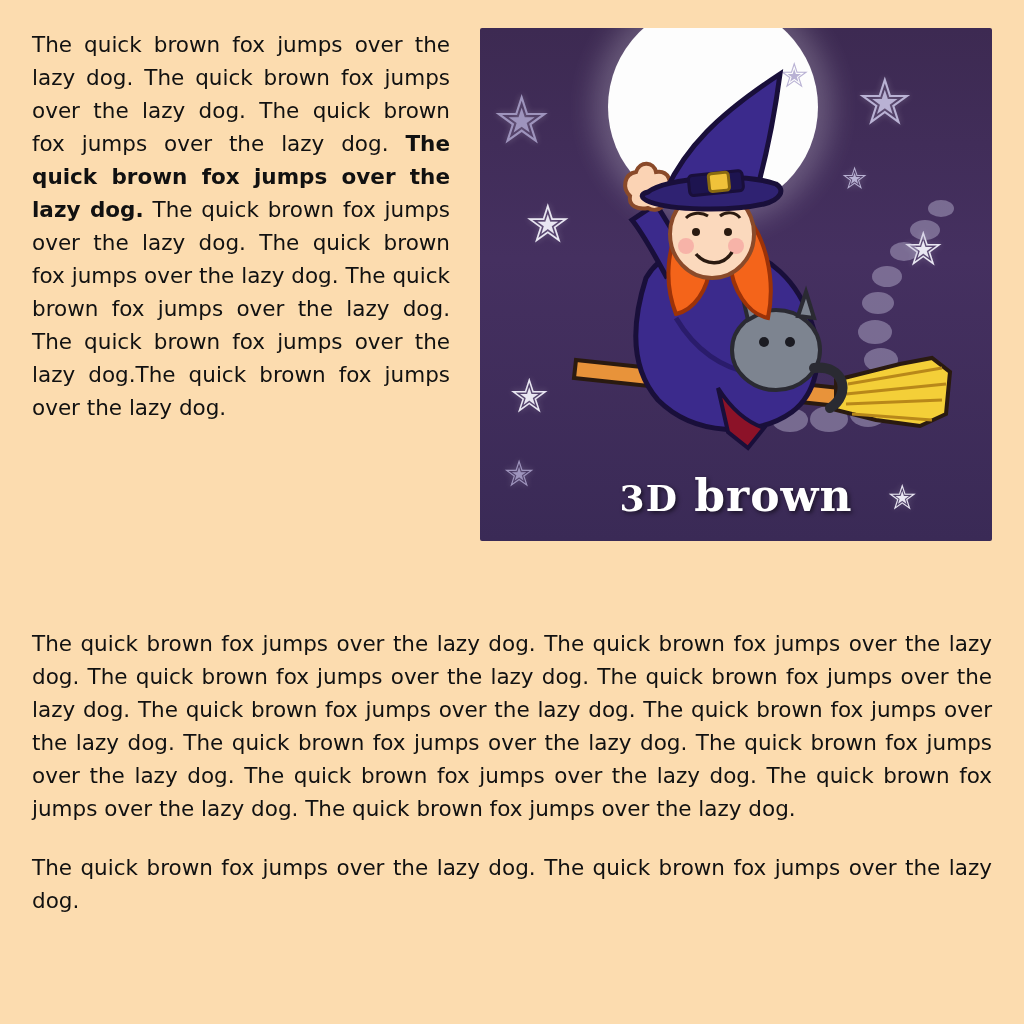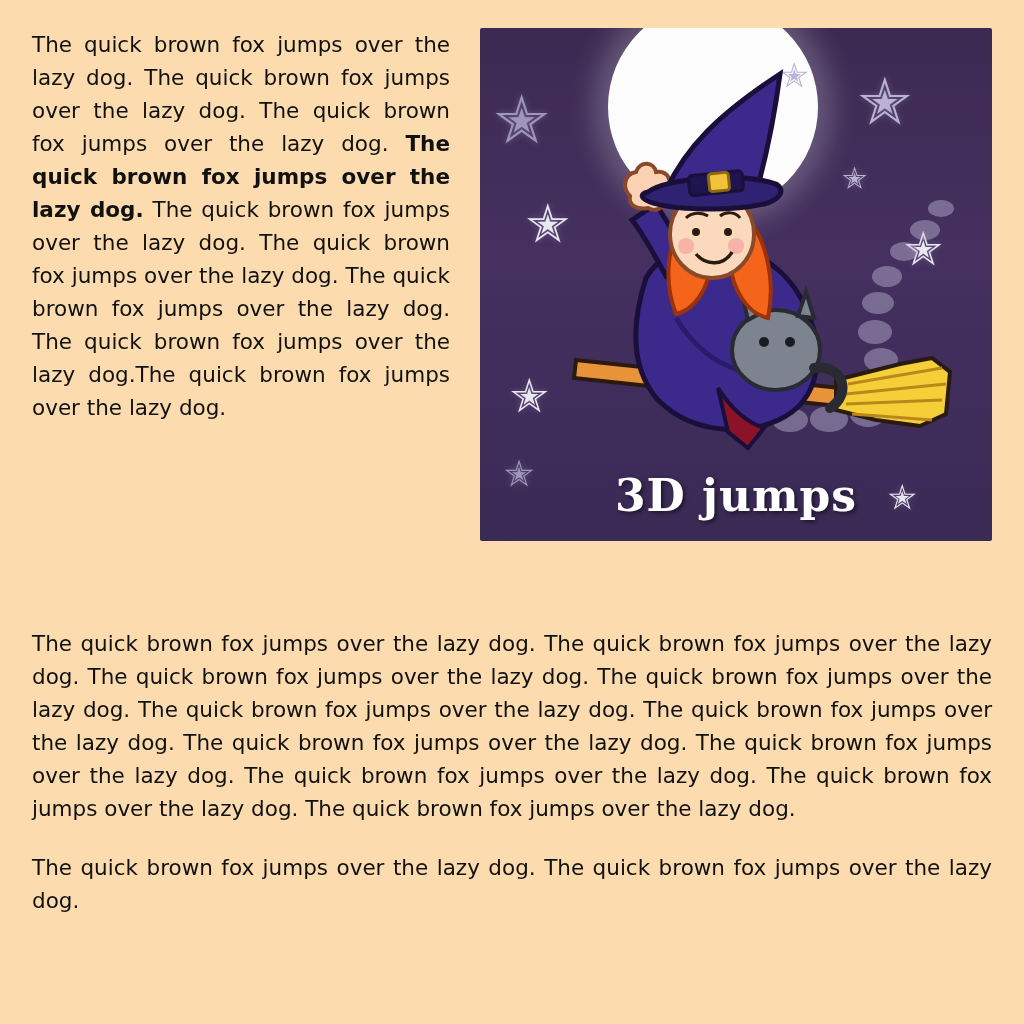--- a/index.html
+++ b/index.html
@@ -90,21 +90,21 @@
     right: 0;
     bottom: 20px;
     text-align: center;
     color: #ffffff;
     font-family: "DejaVu Serif", serif;
     font-weight: bold;
     font-size: 44px;
     letter-spacing: 1px;
     text-shadow: 2px 2px 4px rgba(0,0,0,0.55);
   }
-  .caption .threeD { font-size: 44px; }
+  .caption .threeD { font-size: 36px; }
   
   .body-block {
     margin-top: 86px;
     font-size: 21.5px;
     line-height: 33px;
     text-align: justify;
     text-justify: inter-word;
     width: 960px;
   }
   .body-block p {
@@ -198,21 +198,21 @@
 
         <g>
           <path d="M186 162 C206 120 236 88 300 46 C294 92 286 128 278 158 Z" fill="#3b2a8c" stroke="#190f3a" stroke-width="5"></path>
           <path d="M168 164 C186 150 260 144 296 156 C306 162 300 172 284 176 C248 184 192 182 170 174 C160 170 160 166 168 164 Z" fill="#2f2272" stroke="#190f3a" stroke-width="5"></path>
           <rect x="208" y="148" width="54" height="20" rx="4" transform="rotate(-6 208 148)" fill="#1d1450" stroke="#190f3a" stroke-width="3"></rect>
           <rect x="228" y="146" width="20" height="18" rx="3" transform="rotate(-6 228 146)" fill="#f0c23a" stroke="#8a6a10" stroke-width="3"></rect>
         </g>
       </svg>
 
       <div class="caption">
-        <span class="threeD">3D</span><span> jumps</span>
+        <span class="threeD">3D</span><span> brown</span>
       </div>
     </div>
   </div>
 
   <div class="body-block">
     <p>
       <span>The quick brown fox jumps over the lazy dog. The quick brown fox jumps over the lazy dog. The quick brown fox jumps over the lazy dog. The </span><b>quick brown fox</b><span> jumps over the lazy dog. The quick brown fox jumps over the lazy dog. The quick brown fox jumps over the lazy dog. The quick brown fox jumps over the lazy dog. The quick brown fox jumps over the </span><b>lazy dog</b><span>. The quick brown fox jumps over the lazy dog. The quick brown fox jumps over the lazy dog. The quick brown fox jumps over the lazy dog.</span>
     </p>
     <p>
       <b>The quick brown fox jumps over the lazy dog.</b><span> The quick brown fox jumps over the lazy dog.</span>

